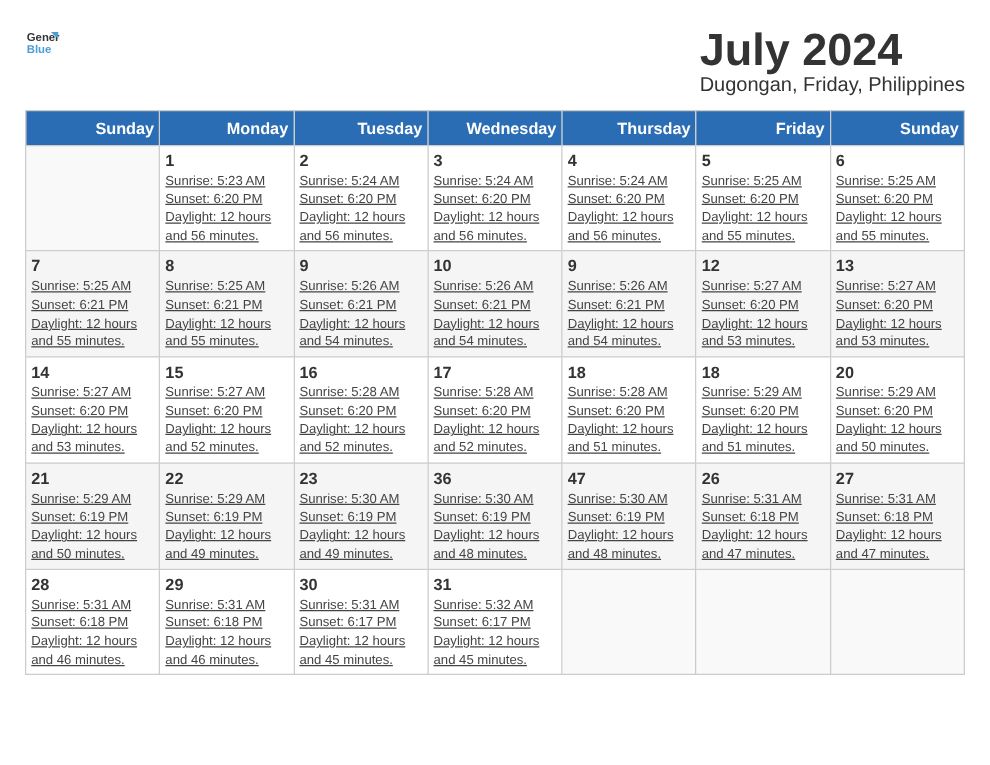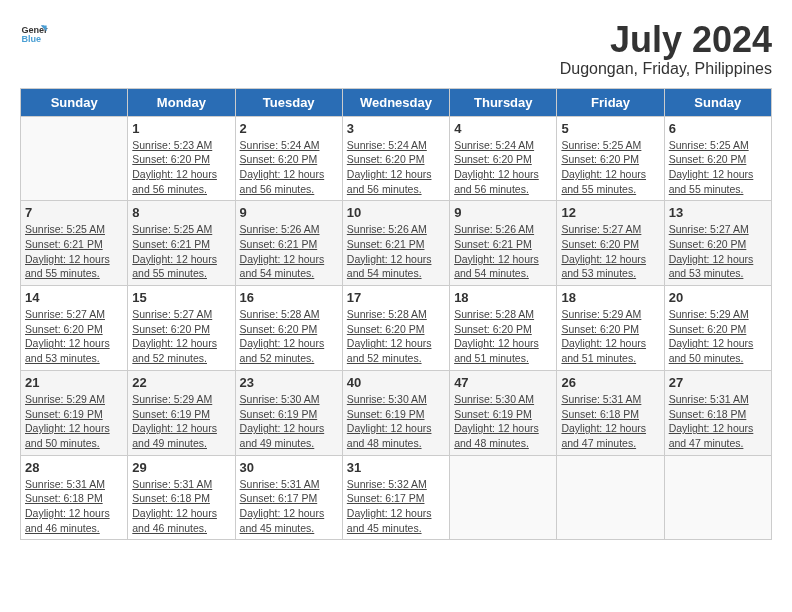--- a/index.html
+++ b/index.html
@@ -19,42 +19,41 @@
     .logo {
       display: flex;
       align-items: center;
       gap: 4px;
     }
     .logo-icon {
       width: 28px;
       height: 28px;
     }
     .title-area {
-      text-align: right;
     }
     .month-year {
       font-size: 36px;
       font-weight: bold;
       color: #333;
       line-height: 1.1;
     }
     .location {
       font-size: 16px;
       color: #333;
     }
     table {
       width: 100%;
       border-collapse: collapse;
       font-size: 11px;
     }
     thead tr th {
       background-color: #2a6db5;
       color: #fff;
       padding: 6px 4px;
-      text-align: center;
+      text-align: right;
       font-size: 13px;
       border: 1px solid #ccc;
     }
     tbody tr td {
       vertical-align: top;
       border: 1px solid #ccc;
       padding: 4px;
       min-height: 80px;
       width: 107px;
     }
@@ -206,21 +205,21 @@
         </td>
         <td>
           <span class="day-number">22</span>
           <div class="day-info">Sunrise: 5:29 AM<br>Sunset: 6:19 PM<br>Daylight: 12 hours<br>and 49 minutes.</div>
         </td>
         <td>
           <span class="day-number">23</span>
           <div class="day-info">Sunrise: 5:30 AM<br>Sunset: 6:19 PM<br>Daylight: 12 hours<br>and 49 minutes.</div>
         </td>
         <td>
-          <span class="day-number">40</span>
+          <span class="day-number">36</span>
           <div class="day-info">Sunrise: 5:30 AM<br>Sunset: 6:19 PM<br>Daylight: 12 hours<br>and 48 minutes.</div>
         </td>
         <td>
           <span class="day-number">47</span>
           <div class="day-info">Sunrise: 5:30 AM<br>Sunset: 6:19 PM<br>Daylight: 12 hours<br>and 48 minutes.</div>
         </td>
         <td>
           <span class="day-number">26</span>
           <div class="day-info">Sunrise: 5:31 AM<br>Sunset: 6:18 PM<br>Daylight: 12 hours<br>and 47 minutes.</div>
         </td>

